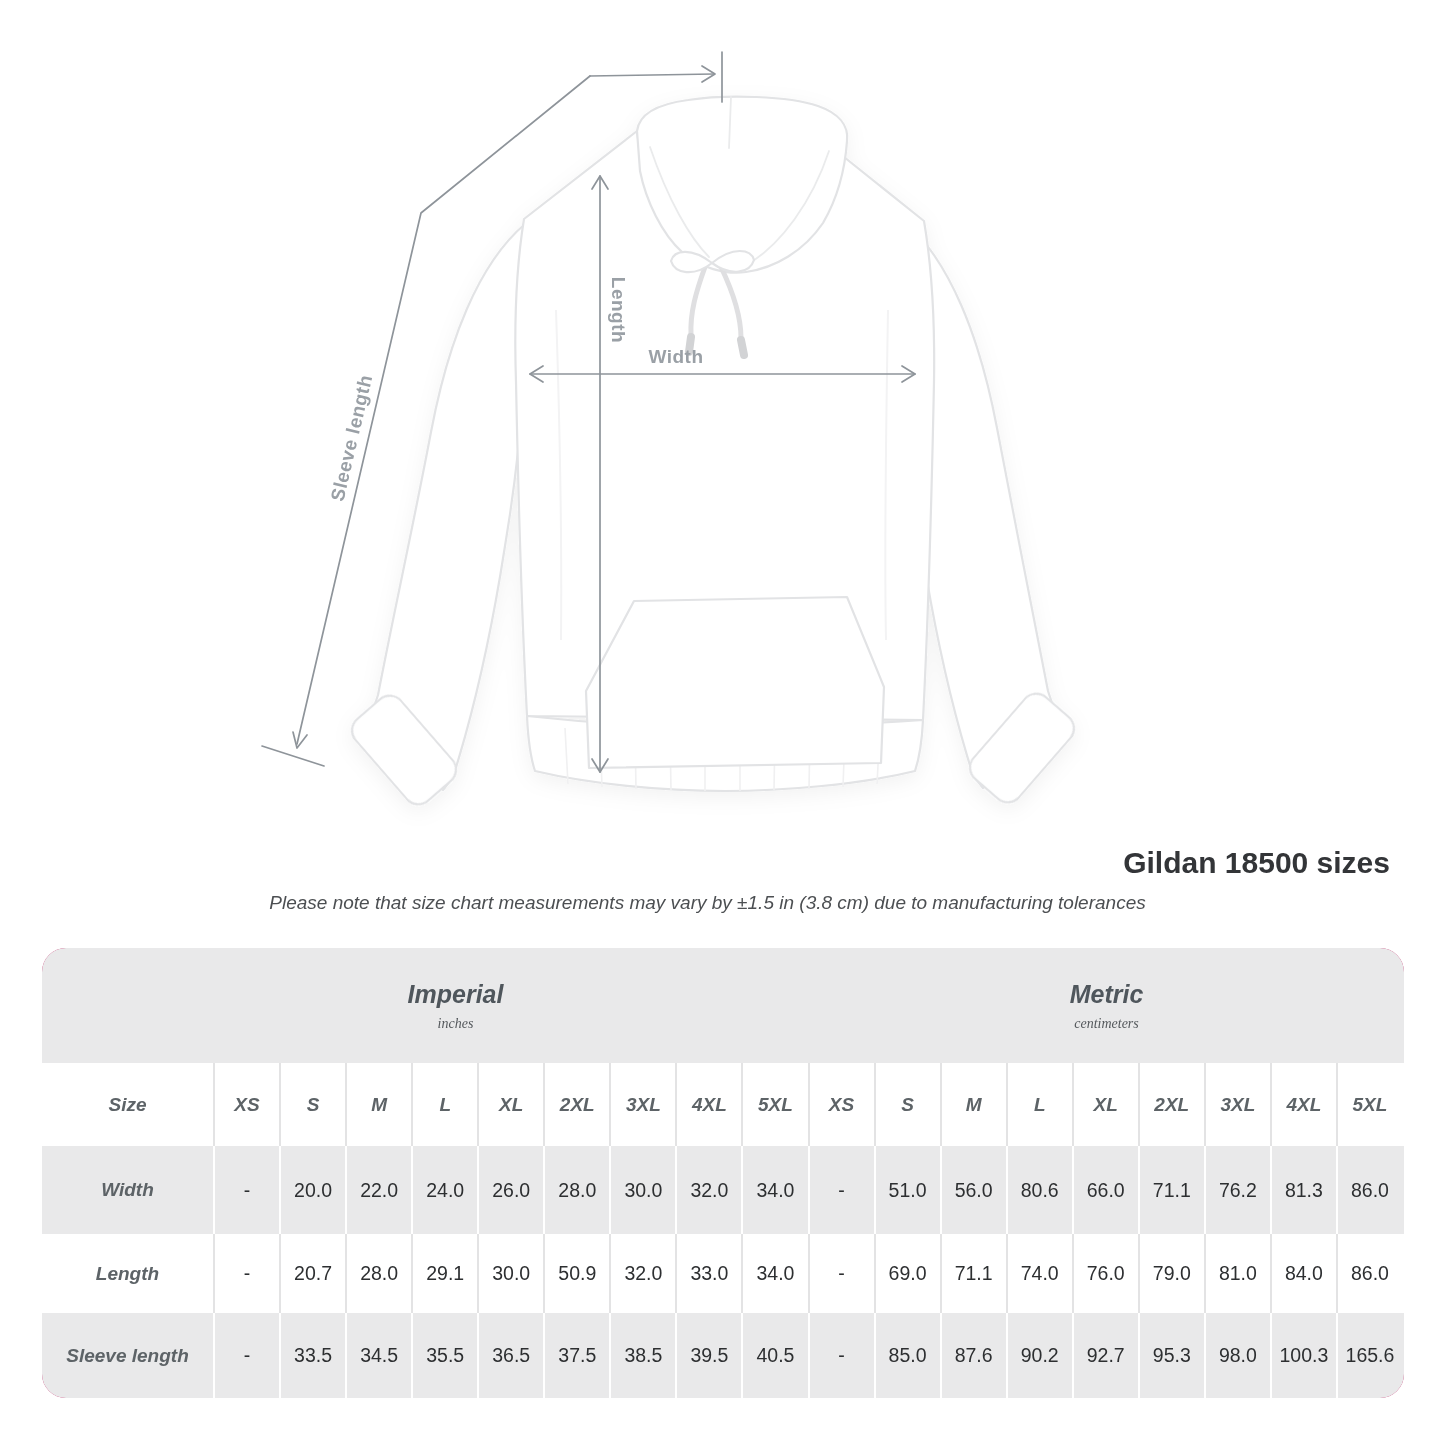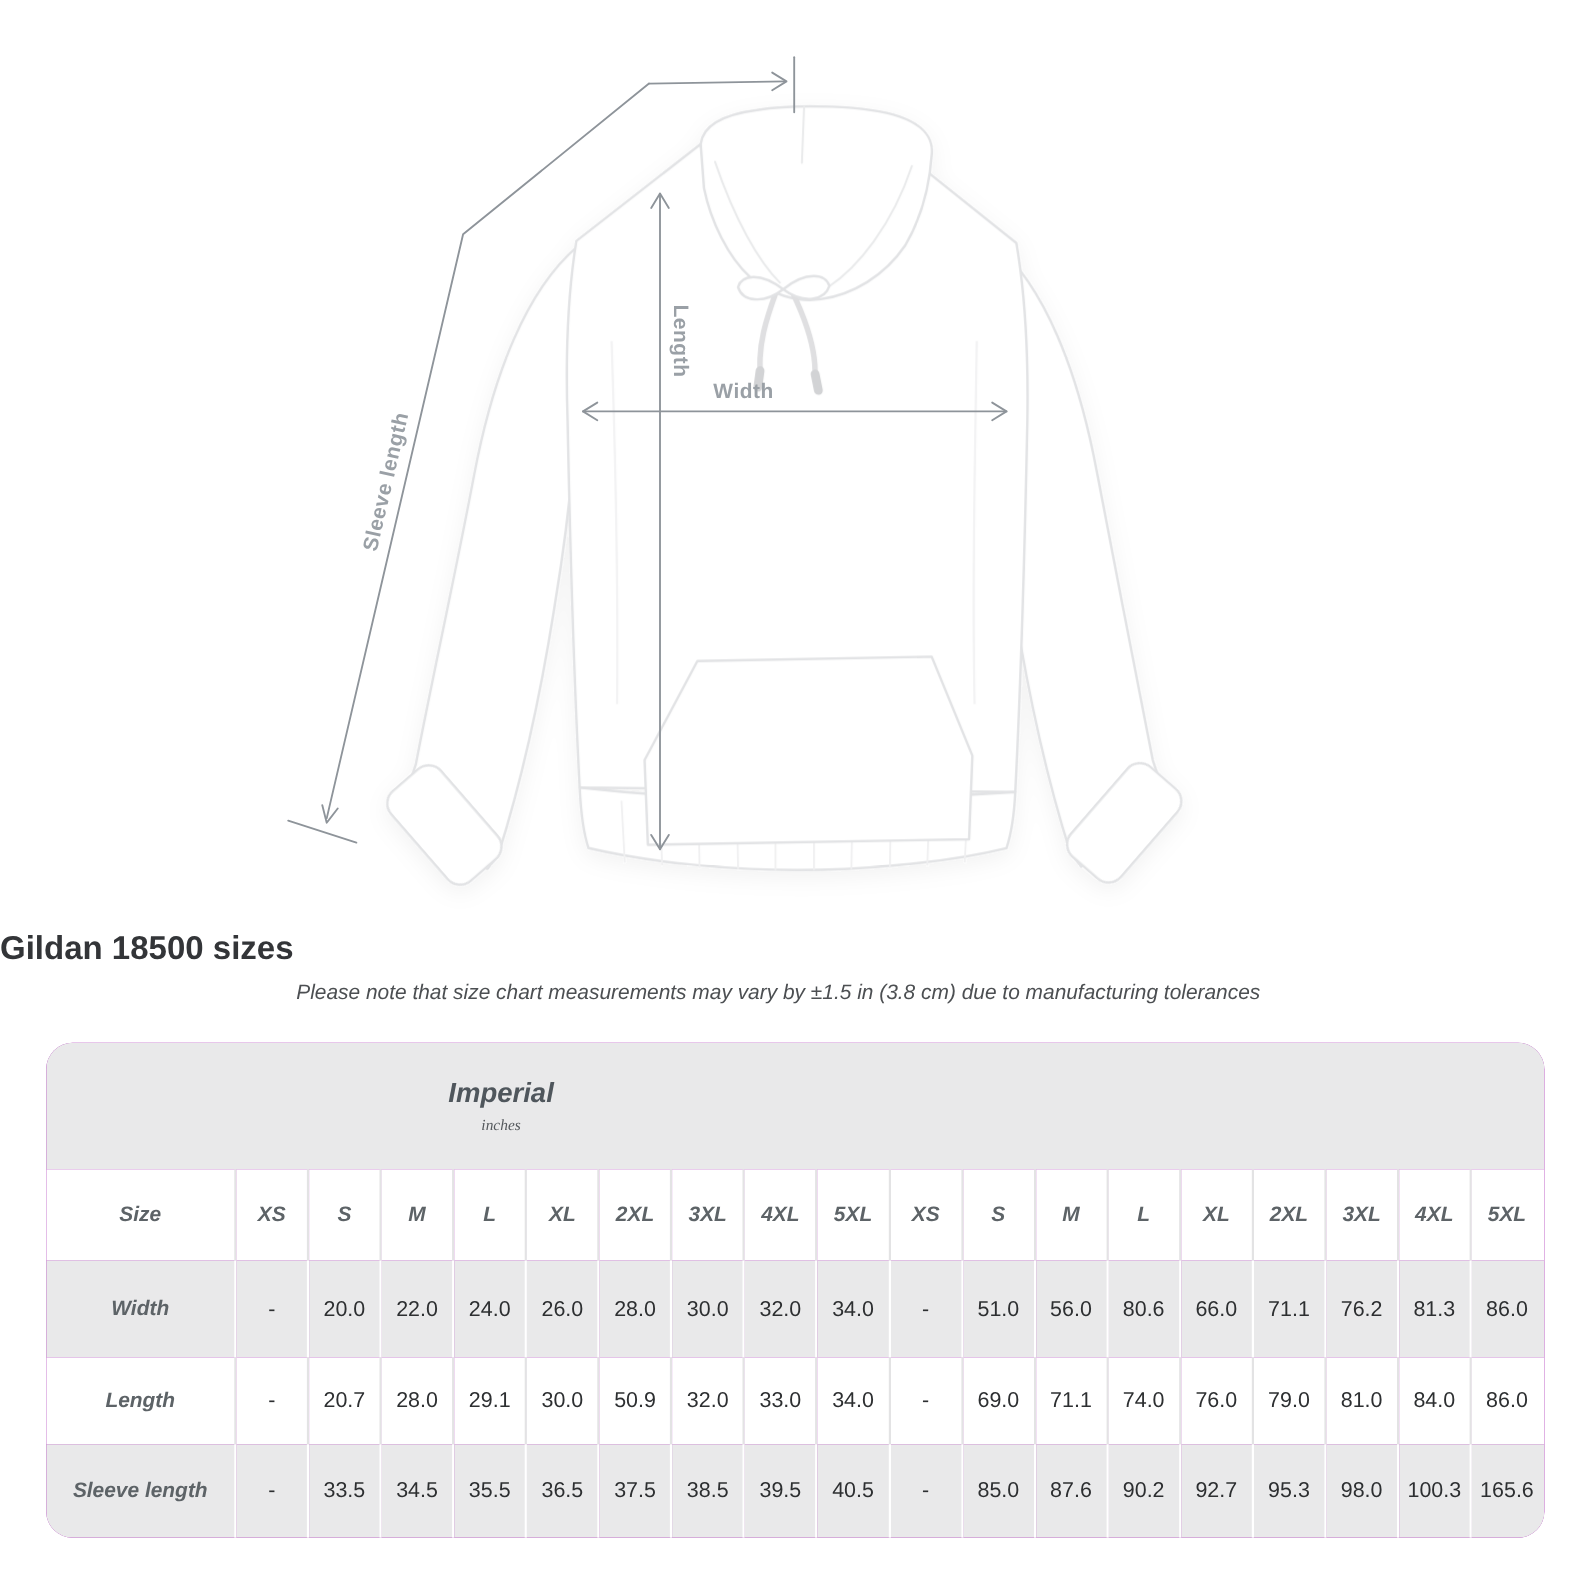--- a/index.html
+++ b/index.html
@@ -18,31 +18,31 @@
   .aglet{stroke:#d2d3d5;stroke-width:8;stroke-linecap:round;}
   .meas{fill:none;stroke:#8e949a;stroke-width:1.7;stroke-linecap:round;stroke-linejoin:round;}
   .mlabel{
     position:absolute;font-size:19px;font-weight:bold;color:#9aa0a6;
     letter-spacing:.5px;white-space:nowrap;transform:translate(-50%,-50%);
   }
   .mlabel.rot90{transform:translate(-50%,-50%) rotate(90deg);}
   .mlabel.rotsleeve{transform:translate(-50%,-50%) rotate(-77deg);}
   
   .page-title{
-    position:absolute;left:0;top:846px;width:1390px;text-align:left;
+    position:absolute;left:0;top:846px;width:1390px;text-align:right;
     font-size:30px;font-weight:bold;color:#333538;margin:0;
   }
   .page-subtitle{
     position:absolute;left:0;top:892px;width:1415px;text-align:center;
     font-size:19px;font-style:italic;color:#4c4f52;margin:0;
   }
   
   .table-card{
     position:absolute;left:42px;top:948px;width:1362px;height:450px;
-    border-radius:24px;overflow:hidden;background:#a21caf;
+    border-radius:24px;overflow:hidden;background:#be185d;
   }
   .band{height:115px;background:#e9e9ea;display:flex;}
   .band-half{display:flex;flex-direction:column;align-items:center;justify-content:center;gap:7px;box-sizing:border-box;}
   .band-half.imperial{width:767px;padding-left:60px;}
   .band-half.metric{flex:1;}
   .g-title{font-size:25px;font-weight:bold;font-style:italic;color:#4f565c;}
   .g-unit{font-size:14px;font-style:italic;color:#54585c;font-family:Liberation Serif, serif;}
   #grid{display:grid;grid-template-columns:173px repeat(18,1fr);grid-template-rows:83px 88px 79px 85px;}
   .cell{
     display:flex;align-items:center;justify-content:center;
@@ -125,20 +125,24 @@
 <div class="mlabel rotsleeve" style="left:352px;top:438px;">Sleeve length</div>
 
 <h1 class="page-title">Gildan 18500 sizes</h1>
 <p class="page-subtitle">Please note that size chart measurements may vary by ±1.5 in (3.8 cm) due to manufacturing tolerances</p>
 
 <div class="table-card">
   <div class="band">
     <div class="band-half imperial">
       <div class="g-title">Imperial</div>
       <div class="g-unit">inches</div>
+    </div>
+    <div class="band-half metric">
+      <div class="g-title">Metric</div>
+      <div class="g-unit">centimeters</div>
     </div>
   </div>
   <div id="grid">
       <div class="cell lab rw">Size</div>
       <div class="cell head rw">XS</div>
       <div class="cell head rw">S</div>
       <div class="cell head rw">M</div>
       <div class="cell head rw">L</div>
       <div class="cell head rw">XL</div>
       <div class="cell head rw">2XL</div>

